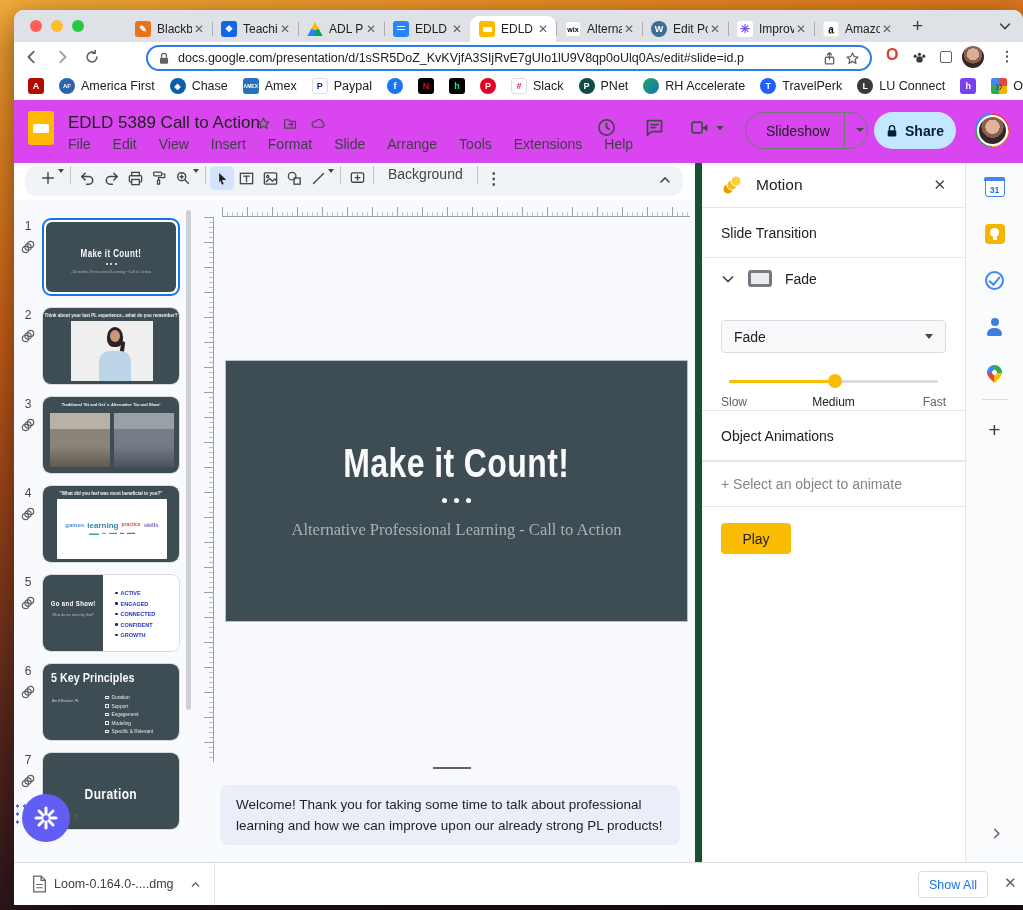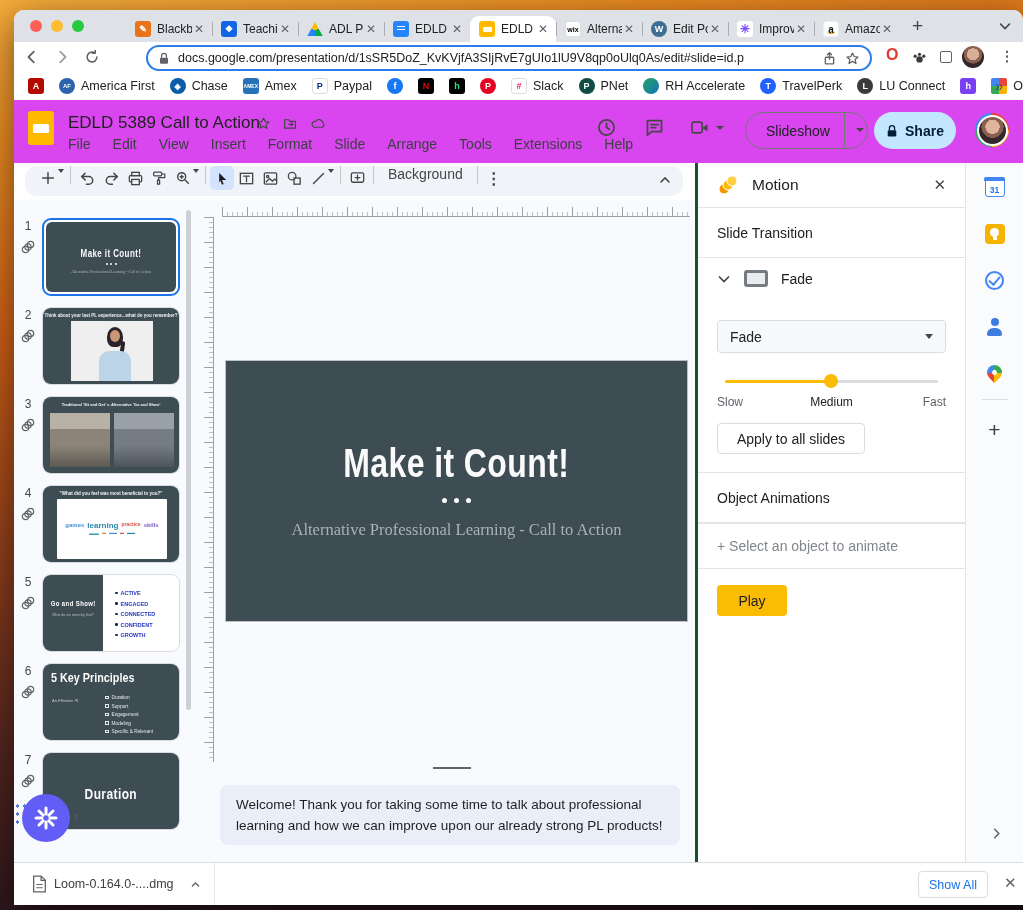--- a/index.html
+++ b/index.html
@@ -130,21 +130,21 @@
 .hruler{position:absolute;left:22px;top:7px;width:468px;height:10px;background-image:repeating-linear-gradient(90deg,#9AA0A6 0 1px,transparent 1px 25px),repeating-linear-gradient(90deg,#BDC1C6 0 1px,transparent 1px 5px);background-size:100% 9px,100% 4px;background-position:bottom left,bottom left;background-repeat:no-repeat;border-bottom:1px solid #9AA0A6}
 .vruler{position:absolute;left:4px;top:17px;width:10px;height:545px;background-image:repeating-linear-gradient(180deg,#9AA0A6 0 1px,transparent 1px 25px),repeating-linear-gradient(180deg,#BDC1C6 0 1px,transparent 1px 5px);background-size:9px 100%,4px 100%;background-position:top right,top right;background-repeat:no-repeat;border-right:1px solid #9AA0A6}
 .slide{position:absolute;left:25px;top:160px;width:463px;height:262px;background:#3E4C54;border:1px solid #BDC1C6;display:flex;flex-direction:column;align-items:center}
 .slide-title{margin-top:82px;color:#FAFAFA;font-size:40px;line-height:1}
 .slide-dots{margin-top:15px;display:flex;gap:7px}
 .slide-dots i{width:5px;height:5px;border-radius:50%;background:#fff}
 .slide-sub{margin-top:17px;font-family:"Liberation Serif",serif;font-size:16.5px;color:#ABB2B6}
 .draghandle{position:absolute;left:233px;top:567px;width:38px;height:2px;background:#5F6368}
 .notes{position:absolute;left:20px;top:585px;width:460px;height:60px;background:#E9EEF8;border-radius:8px;padding:10px 16px;font-size:13.5px;color:#1F1F1F;line-height:1.55}
 
-.mpanel{position:absolute;left:681px;top:153px;width:270px;height:699px;background:#fff;border-left:3px solid #14532d;font-size:14px;color:#202124}
+.mpanel{position:absolute;left:681px;top:153px;width:270px;height:699px;background:#fff;border-left:7px solid #14532d;font-size:14px;color:#202124}
 .mp-header{height:44px;display:flex;align-items:center;padding:0 19px}
 .mp-title{margin-left:13px;font-size:15.5px;font-weight:500}
 .mp-close{margin-left:auto;color:#444746;font-size:15px}
 .mp-div{height:1px;background:#E3E6E8}
 .mp-sec{padding:17px 19px 16px}
 .mp-fade-row{display:flex;align-items:center;gap:13px;padding:12px 19px 11px}
 .fadeic{width:24px;height:17px;background:#E9EBEE;border:3.5px solid #757B80;border-radius:3px}
 .mp-select{margin:22px 19px 0;height:33px;background:#F8F9FA;border:1px solid #DADCE0;border-radius:4px;display:flex;align-items:center;padding:0 12px}
 .selcaret{margin-left:auto;width:0;height:0;border:4px solid transparent;border-top:5px solid #444746;margin-top:4px}
 .mp-slider{margin:21px 27px 0;position:relative;height:14px}
@@ -740,21 +740,20 @@
     <div class="mp-slider">
       <span class="tr-g"></span>
       <span class="tr-y"></span>
       <span class="knob"></span>
     </div>
     <div class="mp-speeds">
       <span>Slow</span>
       <span class="sp-med">Medium</span>
       <span class="sp-fast">Fast</span>
     </div>
-    <div class="applybtn">Apply to all slides</div>
     <div class="mp-div"></div>
     <div class="mp-sec">Object Animations</div>
     <div class="mp-div"></div>
     <div class="mp-div"></div>
     <div class="mp-add">+ Select an object to animate</div>
     <div class="mp-div"></div>
     <div class="playbtn">Play</div>
   </div>
 
   <div class="rail">

